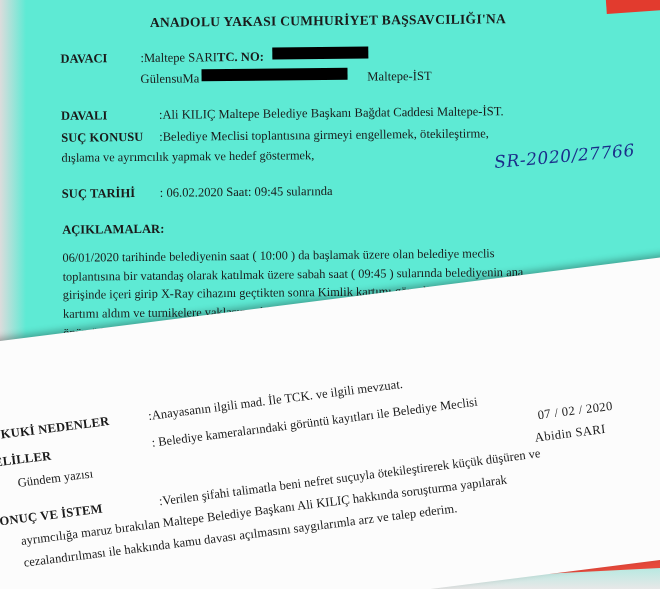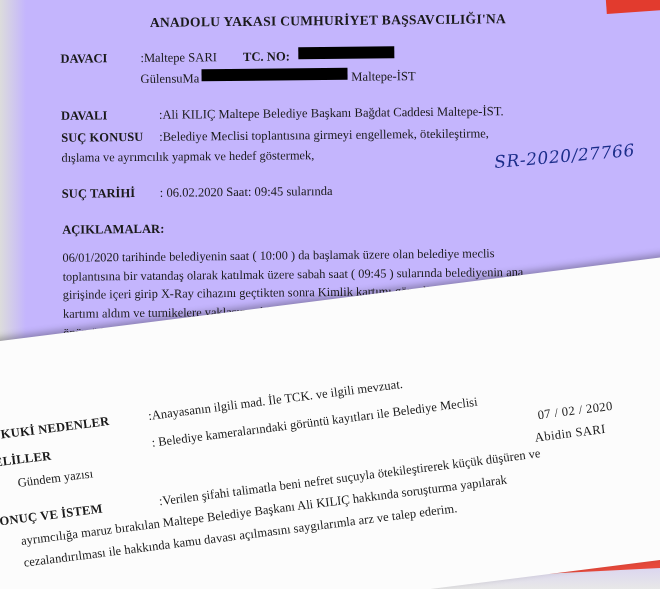--- a/index.html
+++ b/index.html
@@ -13,21 +13,21 @@
     overflow: hidden;
     font-family: "Liberation Serif", serif;
     color: #1a1a1a;
     position: relative;
   }
 
   
   #page {
     position: absolute;
     inset: 0;
-    background: #c4b5fd;
+    background: #5eead4;
     overflow: hidden;
     text-decoration: underline;
   }
 
   
   .scan-shade-left {
     position: absolute;
     left: 0; top: 0; width: 26px; height: 589px;
     background: linear-gradient(to right, #dcdcdc, rgba(255,255,255,0));
     pointer-events: none;
@@ -172,29 +172,29 @@
   <div class="red-corner"></div>
   <div class="red-corner2"></div>
 
   <div class="letter">
 
     <div class="doc-title">ANADOLU YAKASI CUMHURİYET BAŞSAVCILIĞI'NA</div>
 
     <div class="row" style="margin-top:18px;">
       <span class="lbl" style="width:80px;">DAVACI</span>
       <span class="val">:Maltepe SARI</span>
-      <span class="lbl" style="margin-left:26px;">TC. NO:</span>
+      <span class="lbl" style="">TC. NO:</span>
       <span class="blk-sm" style="width:96px;margin-left:8px;"></span>
     </div>
 
     <div class="row" style="margin-top:3px;">
       <span class="val" style="width:80px;"></span>
       <span class="val">GülensuMa</span>
       <span class="blk-sm" style="width:146px;margin-left:2px;"></span>
-      <span class="val" style="margin-left:4px;">Maltepe-İST</span>
+      <span class="val" style="margin-left:20px;">Maltepe-İST</span>
     </div>
 
     <div class="row" style="margin-top:17px;">
       <span class="lbl" style="width:98px;">DAVALI</span>
       <span class="val">:Ali KILIÇ Maltepe Belediye Başkanı Bağdat Caddesi Maltepe-İST.</span>
     </div>
 
     <div class="row" style="margin-top:4px;">
       <span class="lbl" style="width:98px;">SUÇ KONUSU</span>
       <span class="val">:Belediye Meclisi toplantısına girmeyi engellemek, ötekileştirme,</span>

